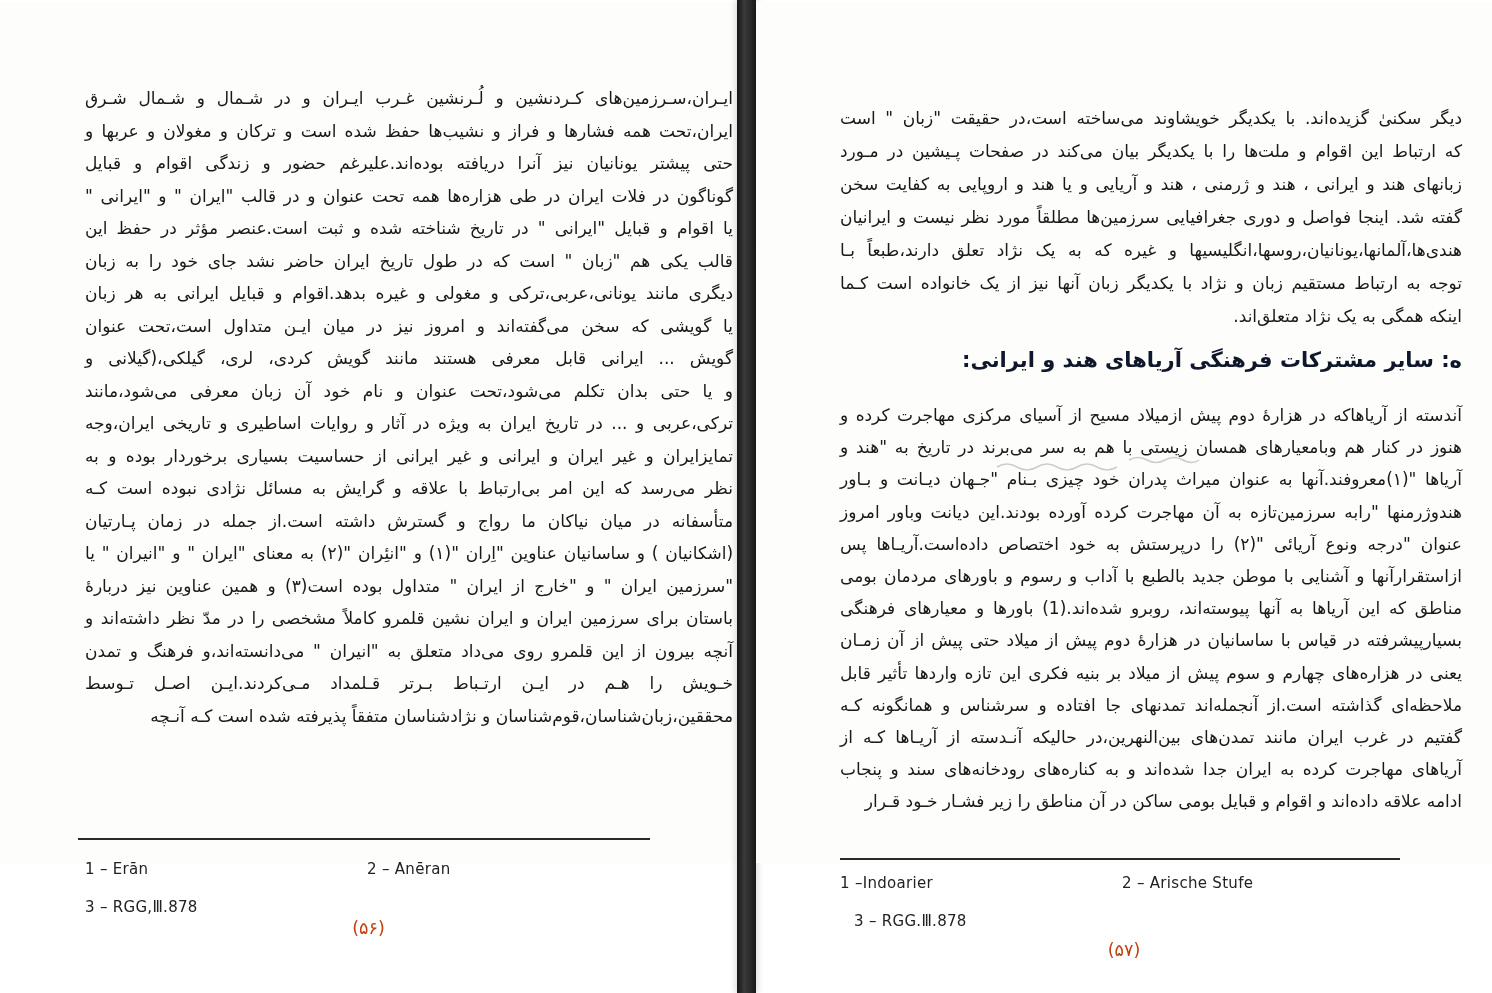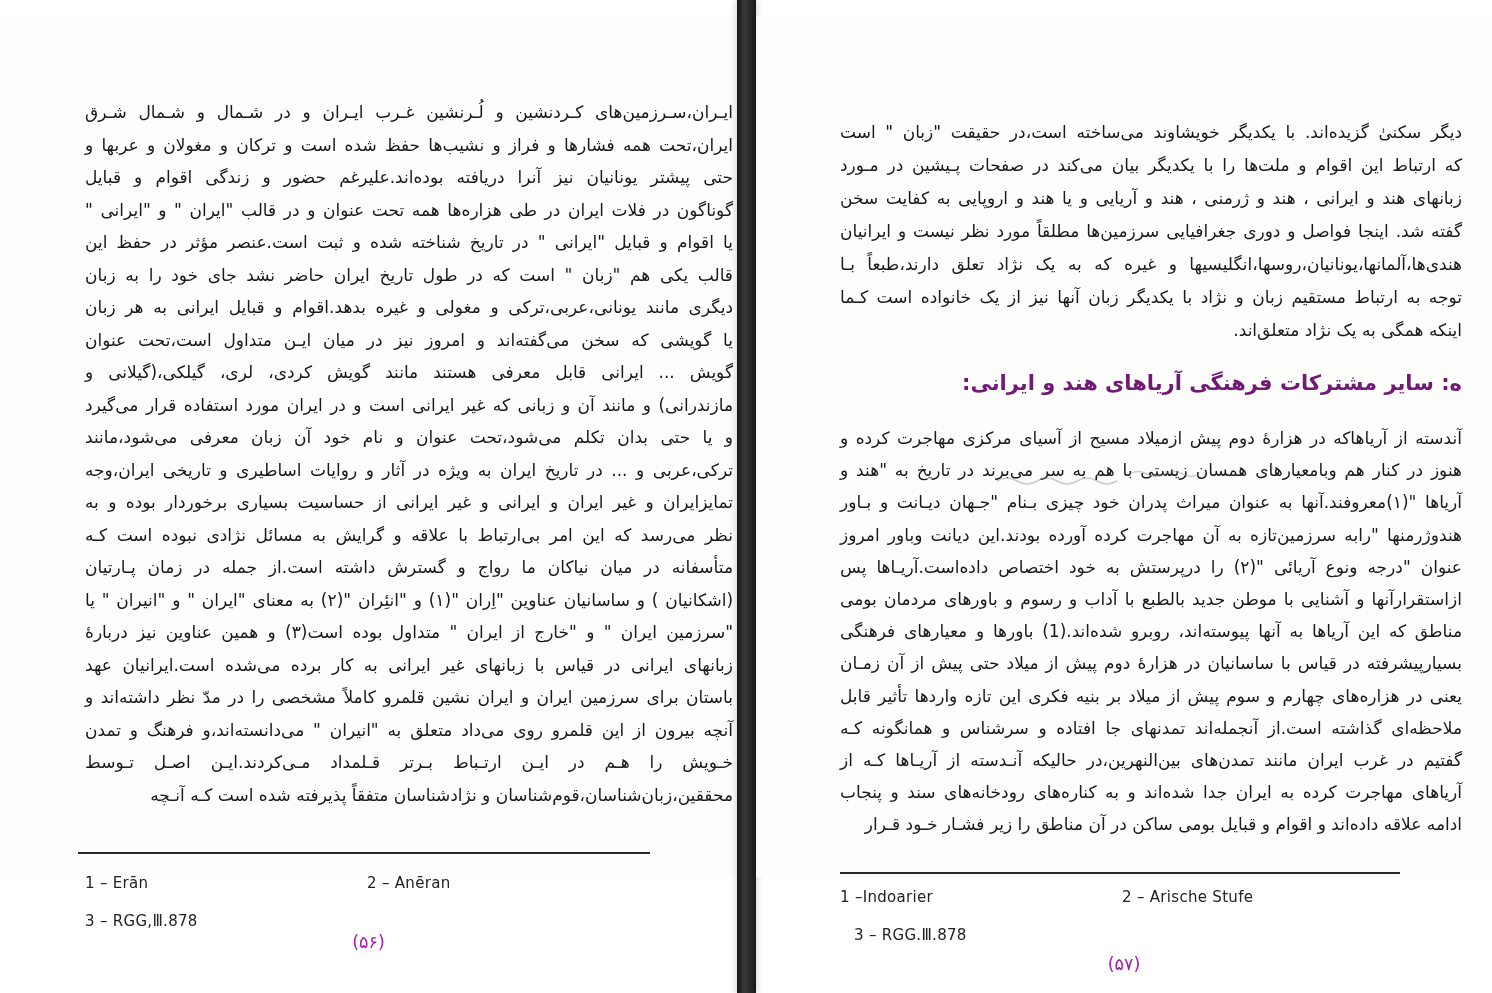--- a/index.html
+++ b/index.html
@@ -1,85 +1,83 @@
 <!DOCTYPE html>
 <html lang="fa"><head>
 <meta charset="utf-8">
 <style>
   html,body{margin:0;padding:0;}
   body{
     width:1492px;height:993px;position:relative;overflow:hidden;
     background:#ffffff;color:#1c1c1c;
     font-family:"DejaVu Sans",sans-serif;
   }
-  .page{position:absolute;top:16px;height:861px;background:#fdfdfc;text-decoration:underline;}
+  .page{position:absolute;top:2px;height:861px;background:#fdfdfc;text-decoration:underline;}
   .page-left{left:0;width:737px;}
   .page-right{left:756px;width:736px;}
   .spine{
     position:absolute;top:0;left:737px;width:19px;height:993px;
     background:linear-gradient(90deg,#141414 0%,#3a3a3a 38%,#2e2e2e 62%,#181818 100%);
     box-shadow:-3px 0 5px rgba(0,0,0,.10),3px 0 5px rgba(0,0,0,.10);
   }
   .textcol{position:absolute;direction:rtl;}
   .left-col{left:85px;top:80px;width:648px;}
   .right-col{left:84px;top:100px;width:622px;}
   .line{
     direction:rtl;text-align:justify;text-align-last:justify;
     font-size:17px;color:#191919;
   }
   .left-col .line{line-height:32.5px;}
   .para1 .line{line-height:33px;}
   .para2 .line{line-height:32.2px;}
   .line.last{text-align-last:right;}
   .section-heading{
     direction:rtl;text-align:right;font-weight:bold;
-    font-size:21px;line-height:38px;margin-top:17px;color:#701a75;
+    font-size:21px;line-height:38px;margin-top:8px;color:#0f172a;
   }
   .para2{margin-top:20px;}
   .fnrule{position:absolute;height:2px;background:#2a2a2a;}
   .fnrule-left{left:78px;top:836px;width:572px;}
   .fnrule-right{left:84px;top:856px;width:560px;}
   .fnrow{position:absolute;direction:ltr;font-size:15px;color:#222;letter-spacing:.3px;}
   .fnrow .fn{position:absolute;white-space:nowrap;}
   .fn-left-row1{left:85px;top:858px;width:648px;height:24px;}
   .fn-left-row2{left:85px;top:896px;width:648px;height:24px;}
   .fn-right-row1{left:84px;top:872px;width:622px;height:24px;}
   .fn-right-row2{left:84px;top:910px;width:622px;height:24px;margin-left:14px;}
   .fn-pos2{left:282px;}
   .pagenum{
     position:absolute;left:0;width:100%;text-align:center;
-    direction:rtl;font-size:17.5px;color:#a21caf;letter-spacing:1px;
+    direction:rtl;font-size:17.5px;color:#c2410c;letter-spacing:1px;
   }
   .pagenum-left{top:916px;}
   .pagenum-right{top:938px;}
   .pencil{position:absolute;opacity:.42;}
 </style>
 </head>
 <body>
 
 <div class="page page-left">
   <div class="textcol left-col">
       <div class="line">ايـران،سـرزمين‌های کـردنشين و لُـرنشين غـرب ايـران و در شـمال و شـمال شـرق</div>
       <div class="line">ايران،تحت همه فشارها و فراز و نشيب‌ها حفظ شده است و ترکان و مغولان و عربها و</div>
       <div class="line">حتی پيشتر يونانيان نيز آنرا دريافته بوده‌اند.عليرغم حضور و زندگی اقوام و قبايل</div>
       <div class="line">گوناگون در فلات ايران در طی هزاره‌ها همه تحت عنوان و در قالب "ايران " و "ايرانی "</div>
       <div class="line">يا اقوام و قبايل "ايرانی " در تاريخ شناخته شده و ثبت است.عنصر مؤثر در حفظ اين</div>
       <div class="line">قالب يکی هم "زبان " است که در طول تاريخ ايران حاضر نشد جای خود را به زبان</div>
       <div class="line">ديگری مانند يونانی،عربی،ترکی و مغولی و غيره بدهد.اقوام و قبايل ايرانی به هر زبان</div>
       <div class="line">يا گويشی که سخن می‌گفته‌اند و امروز نيز در ميان ايـن متداول است،تحت عنوان</div>
       <div class="line">گويش ... ايرانی قابل معرفی هستند مانند گويش کردی، لری، گيلکی،(گيلانی و</div>
-      <div class="line">مازندرانی) و مانند آن و زبانی که غير ايرانی است و در ايران مورد استفاده قرار می‌گيرد</div>
       <div class="line">و يا حتی بدان تکلم می‌شود،تحت عنوان و نام خود آن زبان معرفی می‌شود،مانند</div>
       <div class="line">ترکی،عربی و ... در تاريخ ايران به ويژه در آثار و روايات اساطيری و تاريخی ايران،وجه</div>
       <div class="line">تمايزايران و غير ايران و ايرانی و غير ايرانی از حساسيت بسياری برخوردار بوده و به</div>
       <div class="line">نظر می‌رسد که اين امر بی‌ارتباط با علاقه و گرايش به مسائل نژادی نبوده است کـه</div>
       <div class="line">متأسفانه در ميان نياکان ما رواج و گسترش داشته است.از جمله در زمان پـارتيان</div>
       <div class="line">(اشکانيان ) و ساسانيان عناوين "اِران "(۱) و "انئِران "(۲) به معنای "ايران " و "انيران " يا</div>
       <div class="line">"سرزمين ايران " و "خارج از ايران " متداول بوده است(۳) و همين عناوين نيز دربارهٔ</div>
-      <div class="line">زبانهای ايرانی در قياس با زبانهای غير ايرانی به کار برده می‌شده است.ايرانيان عهد</div>
       <div class="line">باستان برای سرزمين ايران و ايران نشين قلمرو کاملاً مشخصی را در مدّ نظر داشته‌اند و</div>
       <div class="line">آنچه بيرون از اين قلمرو روی می‌داد متعلق به "انيران " می‌دانسته‌اند،و فرهنگ و تمدن</div>
       <div class="line">خـويش را هـم در ايـن ارتـباط بـرتر قـلمداد مـی‌کردند.ايـن اصـل تـوسط</div>
       <div class="line last">محققين،زبان‌شناسان،قوم‌شناسان و نژادشناسان متفقاً پذيرفته شده است کـه آنـچه</div>
     </div>
 
   <div class="fnrule fnrule-left"></div>
 
   <div class="fnrow fn-left-row1">
     <span class="fn" style="left:0">1 – Erān</span>

